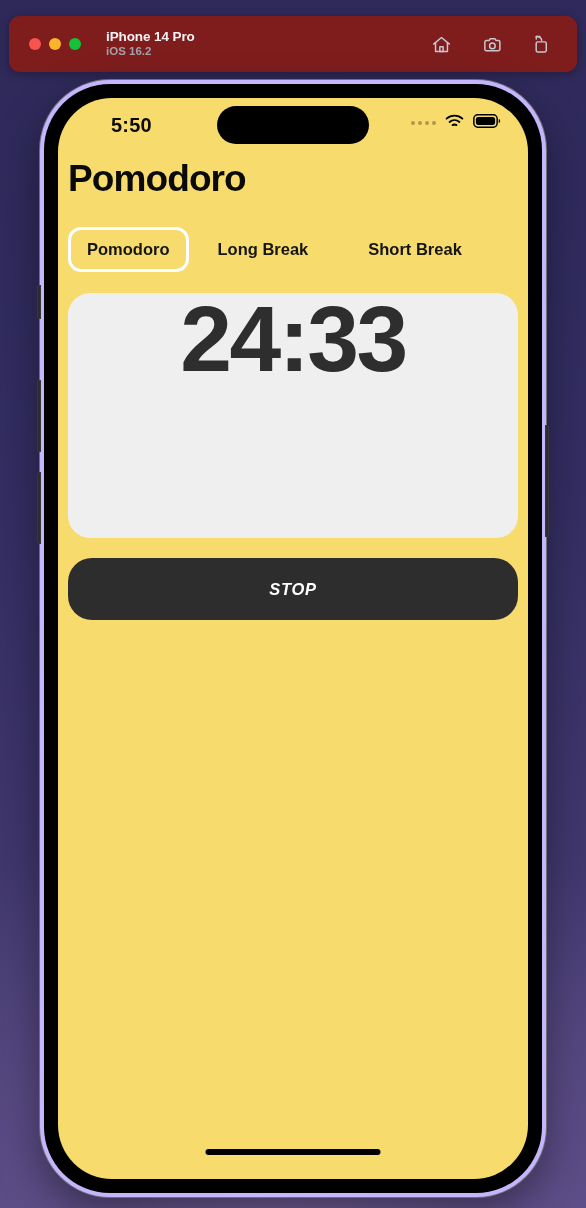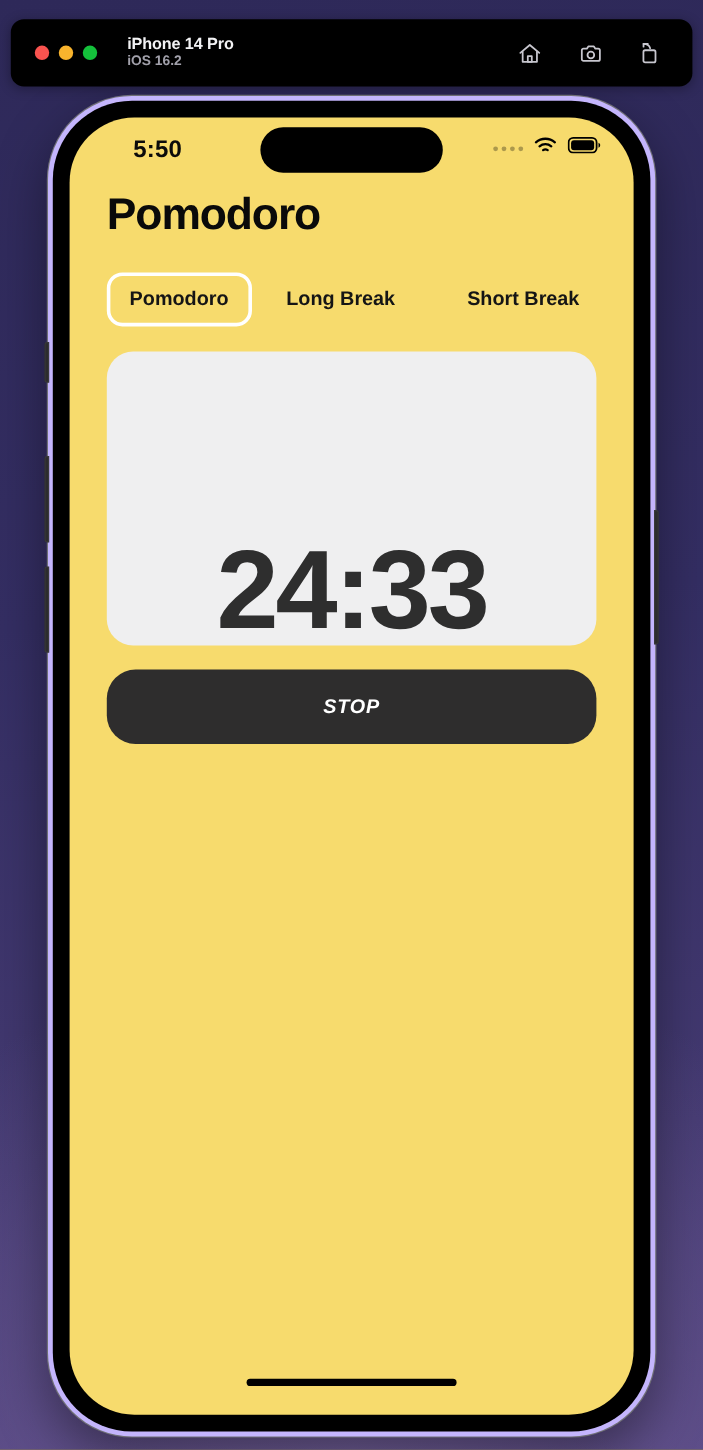--- a/index.html
+++ b/index.html
@@ -26,21 +26,21 @@
       linear-gradient(176deg, #2e2959 0%, #342e63 42%, #443a72 78%, #52447f 100%);
   }
 
   
   .window-bar {
     position: absolute;
     left: 9px;
     top: 16px;
     width: 568px;
     height: 56px;
-    background: #000000;
+    background: #7f1d1d;
     border-radius: 11px;
     display: flex;
     align-items: center;
     box-shadow: 0 2px 10px rgba(0,0,0,0.30);
   }
   .traffic {
     display: flex;
     gap: 8px;
     margin-left: 20px;
   }
@@ -148,21 +148,21 @@
   }
   .sig-dots { display: flex; gap: 3px; align-items: center; }
   .sig-dots i {
     width: 4px; height: 4px; border-radius: 50%;
     background: rgba(0,0,0,0.30);
     display: block;
   }
 
   
   .app {
-    padding: 0 31px;
+    padding: 0 10px;
   }
   .app-title {
     font-size: 37px;
     font-weight: bold;
     color: #0a0a0a;
     letter-spacing: -0.9px;
     margin-top: 6px;
   }
 
   .tabs {
@@ -183,21 +183,21 @@
   .tab.active { border-color: #ffffff; }
   .tab:nth-child(2) { margin-left: 10px; }
   .tab:nth-child(3) { margin-left: 22px; }
 
   .timer-card {
     margin-top: 21px;
     height: 245px;
     background: #efeff0;
     border-radius: 22px;
     display: flex;
-    align-items: flex-end;
+    align-items: flex-start;
     justify-content: center;
   }
   .timer-value {
     font-size: 93px;
     font-weight: bold;
     color: #2e2e2e;
     letter-spacing: -2.5px;
     line-height: 1;
   }
 

